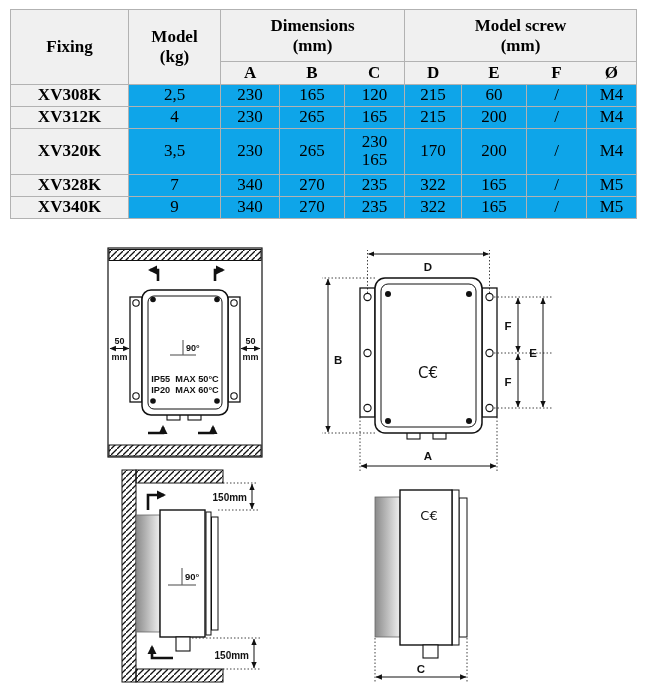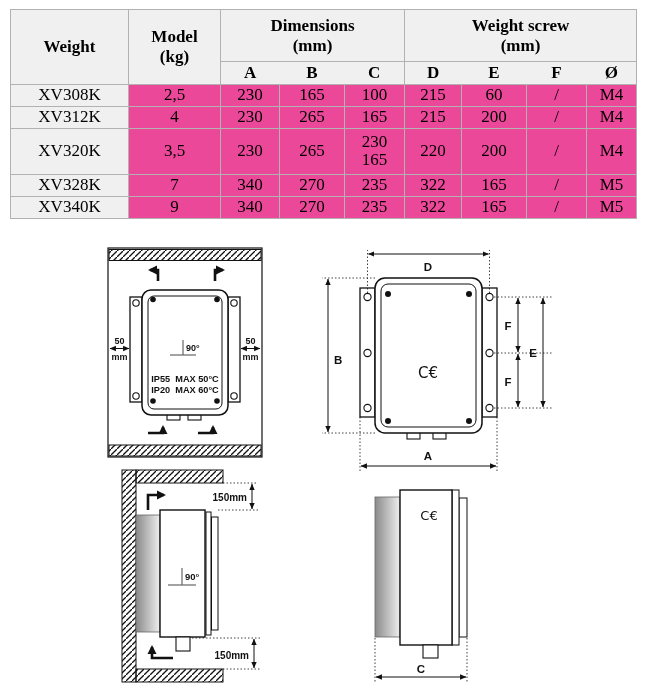--- a/index.html
+++ b/index.html
@@ -5,22 +5,22 @@
   * { margin:0; padding:0; box-sizing:border-box; }
   html,body { background:#fff; }
   body { width:645px; height:697px; font-family:"Liberation Serif", serif; color:#000; }
   .canvas { position:relative; width:645px; height:697px; background:#fff; overflow:hidden; }
 
   
   .spec-table { position:absolute; left:10px; top:9px; width:626px;
                 border-collapse:collapse; table-layout:fixed; background:#fff; }
   .spec-table th, .spec-table td { border:1px solid #b2b2b2; text-align:center; vertical-align:middle; }
   .spec-table th { background:#f0f0f0; font-weight:bold; font-size:17px; line-height:1.15; padding:1px 0; }
-  .spec-table td { font-size:17px; background:#ec4899; padding:0 2px; }
-  .spec-table td.mdl { background:#f0f0f0; font-weight:normal; }
+  .spec-table td { font-size:17px; background:#0ea5e9; padding:0 2px; }
+  .spec-table td.mdl { background:#f0f0f0; font-weight:bold; }
   .grp  { border-bottom-style:hidden; }
   .sub  { border-top-style:hidden; height:22px; }
   .sub.inner { border-left-style:hidden; }
   tr.hr1 { height:52px; }
   tr.dr  { height:22px; }
   tr.dr.tall { height:46px;margin-top:16px; }
   td .twoline { line-height:1.08; }
 
   
   .diag { position:absolute; }
@@ -39,51 +39,51 @@
       <col style="width:59px">
         <col style="width:65px">
         <col style="width:60px">
       <col style="width:57px">
         <col style="width:65px">
         <col style="width:60px">
         <col style="width:50px">
     </colgroup>
     <thead>
       <tr class="hr1">
-        <th rowspan="2">Weight</th>
+        <th rowspan="2">Fixing</th>
         <th rowspan="2">
           <div>Model</div>
           <div>(kg)</div>
         </th>
         <th colspan="3" class="grp">
           <div>Dimensions</div>
           <div>(mm)</div>
         </th>
         <th colspan="4" class="grp">
-          <div>Weight screw</div>
+          <div>Model screw</div>
           <div>(mm)</div>
         </th>
       </tr>
       <tr class="hr2">
         <th class="sub">A</th>
         <th class="sub inner">B</th>
         <th class="sub inner">C</th>
         <th class="sub">D</th>
         <th class="sub inner">E</th>
         <th class="sub inner">F</th>
         <th class="sub inner">Ø</th>
       </tr>
     </thead>
     <tbody>
       <tr class="dr">
         <td class="mdl">XV308K</td>
         <td>2,5</td>
         <td>230</td>
         <td>165</td>
-        <td>100</td>
+        <td>120</td>
         <td>215</td>
         <td>60</td>
         <td>/</td>
         <td>M4</td>
       </tr>
       <tr class="dr">
         <td class="mdl">XV312K</td>
         <td>4</td>
         <td>230</td>
         <td>265</td>
@@ -97,21 +97,21 @@
         <td class="mdl">XV320K</td>
         <td>3,5</td>
         <td>230</td>
         <td>265</td>
         <td>
           <div class="twoline">
             <div>230</div>
             <div>165</div>
           </div>
         </td>
-        <td>220</td>
+        <td>170</td>
         <td>200</td>
         <td>/</td>
         <td>M4</td>
       </tr>
       <tr class="dr">
         <td class="mdl">XV328K</td>
         <td>7</td>
         <td>340</td>
         <td>270</td>
         <td>235</td>

